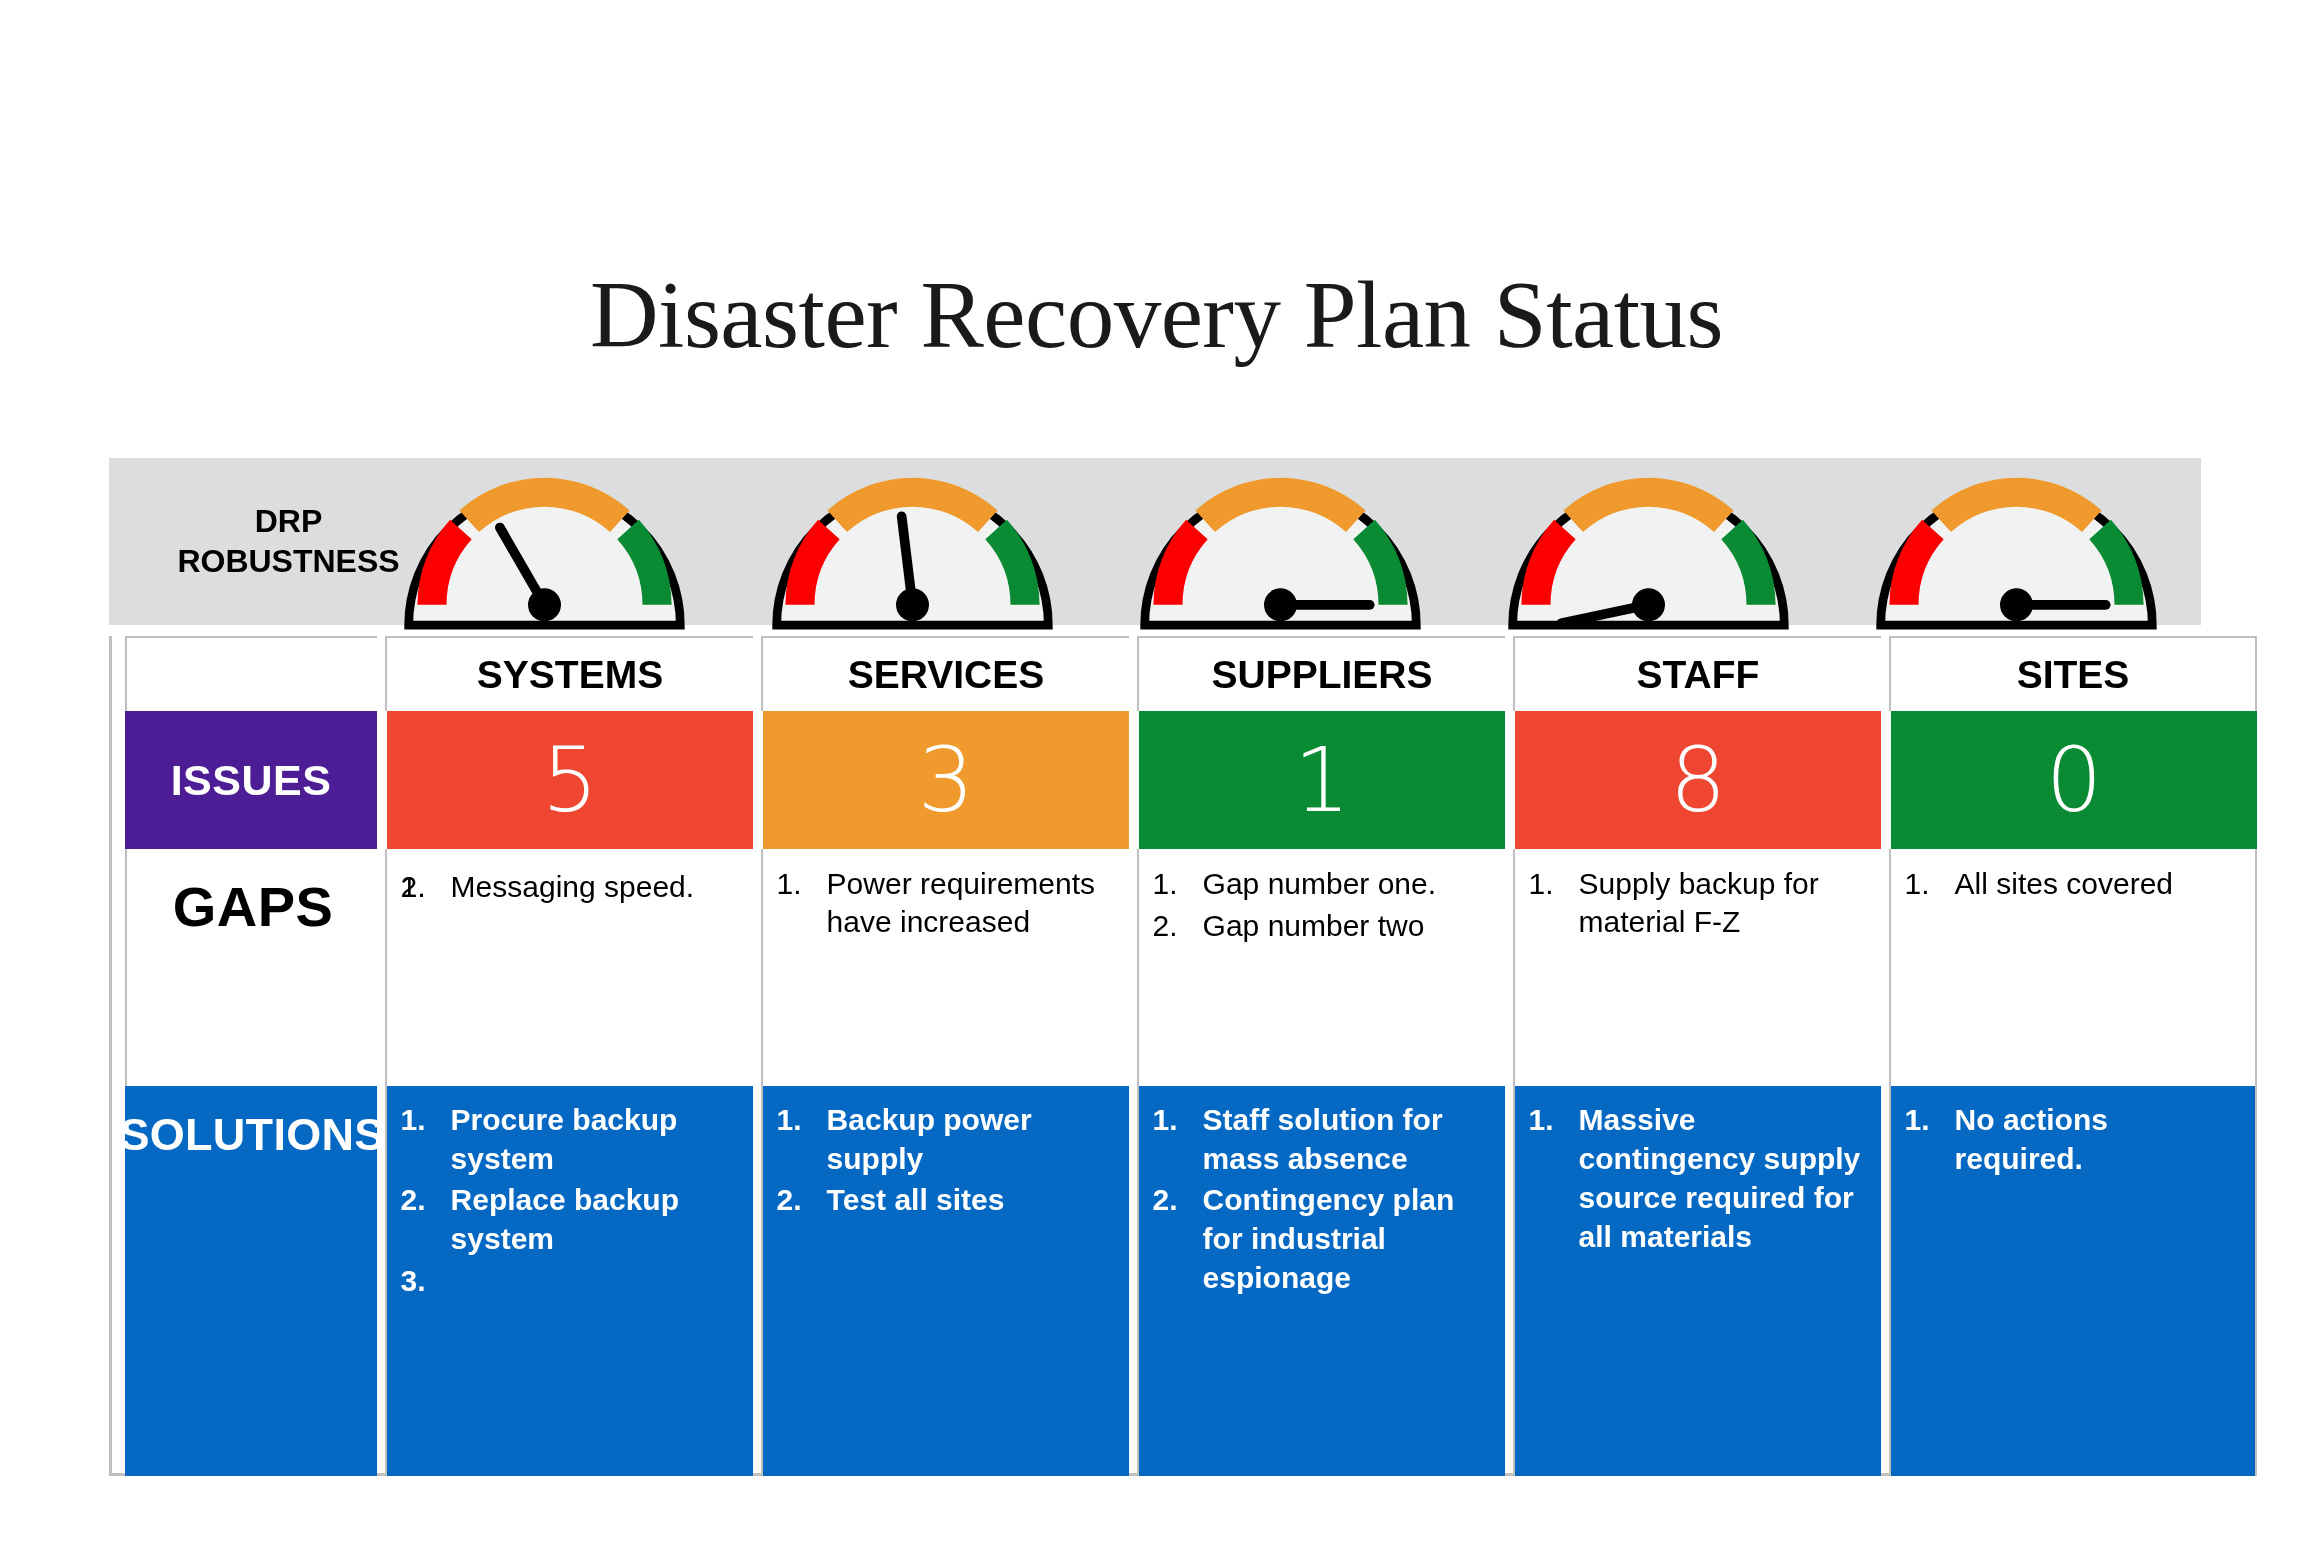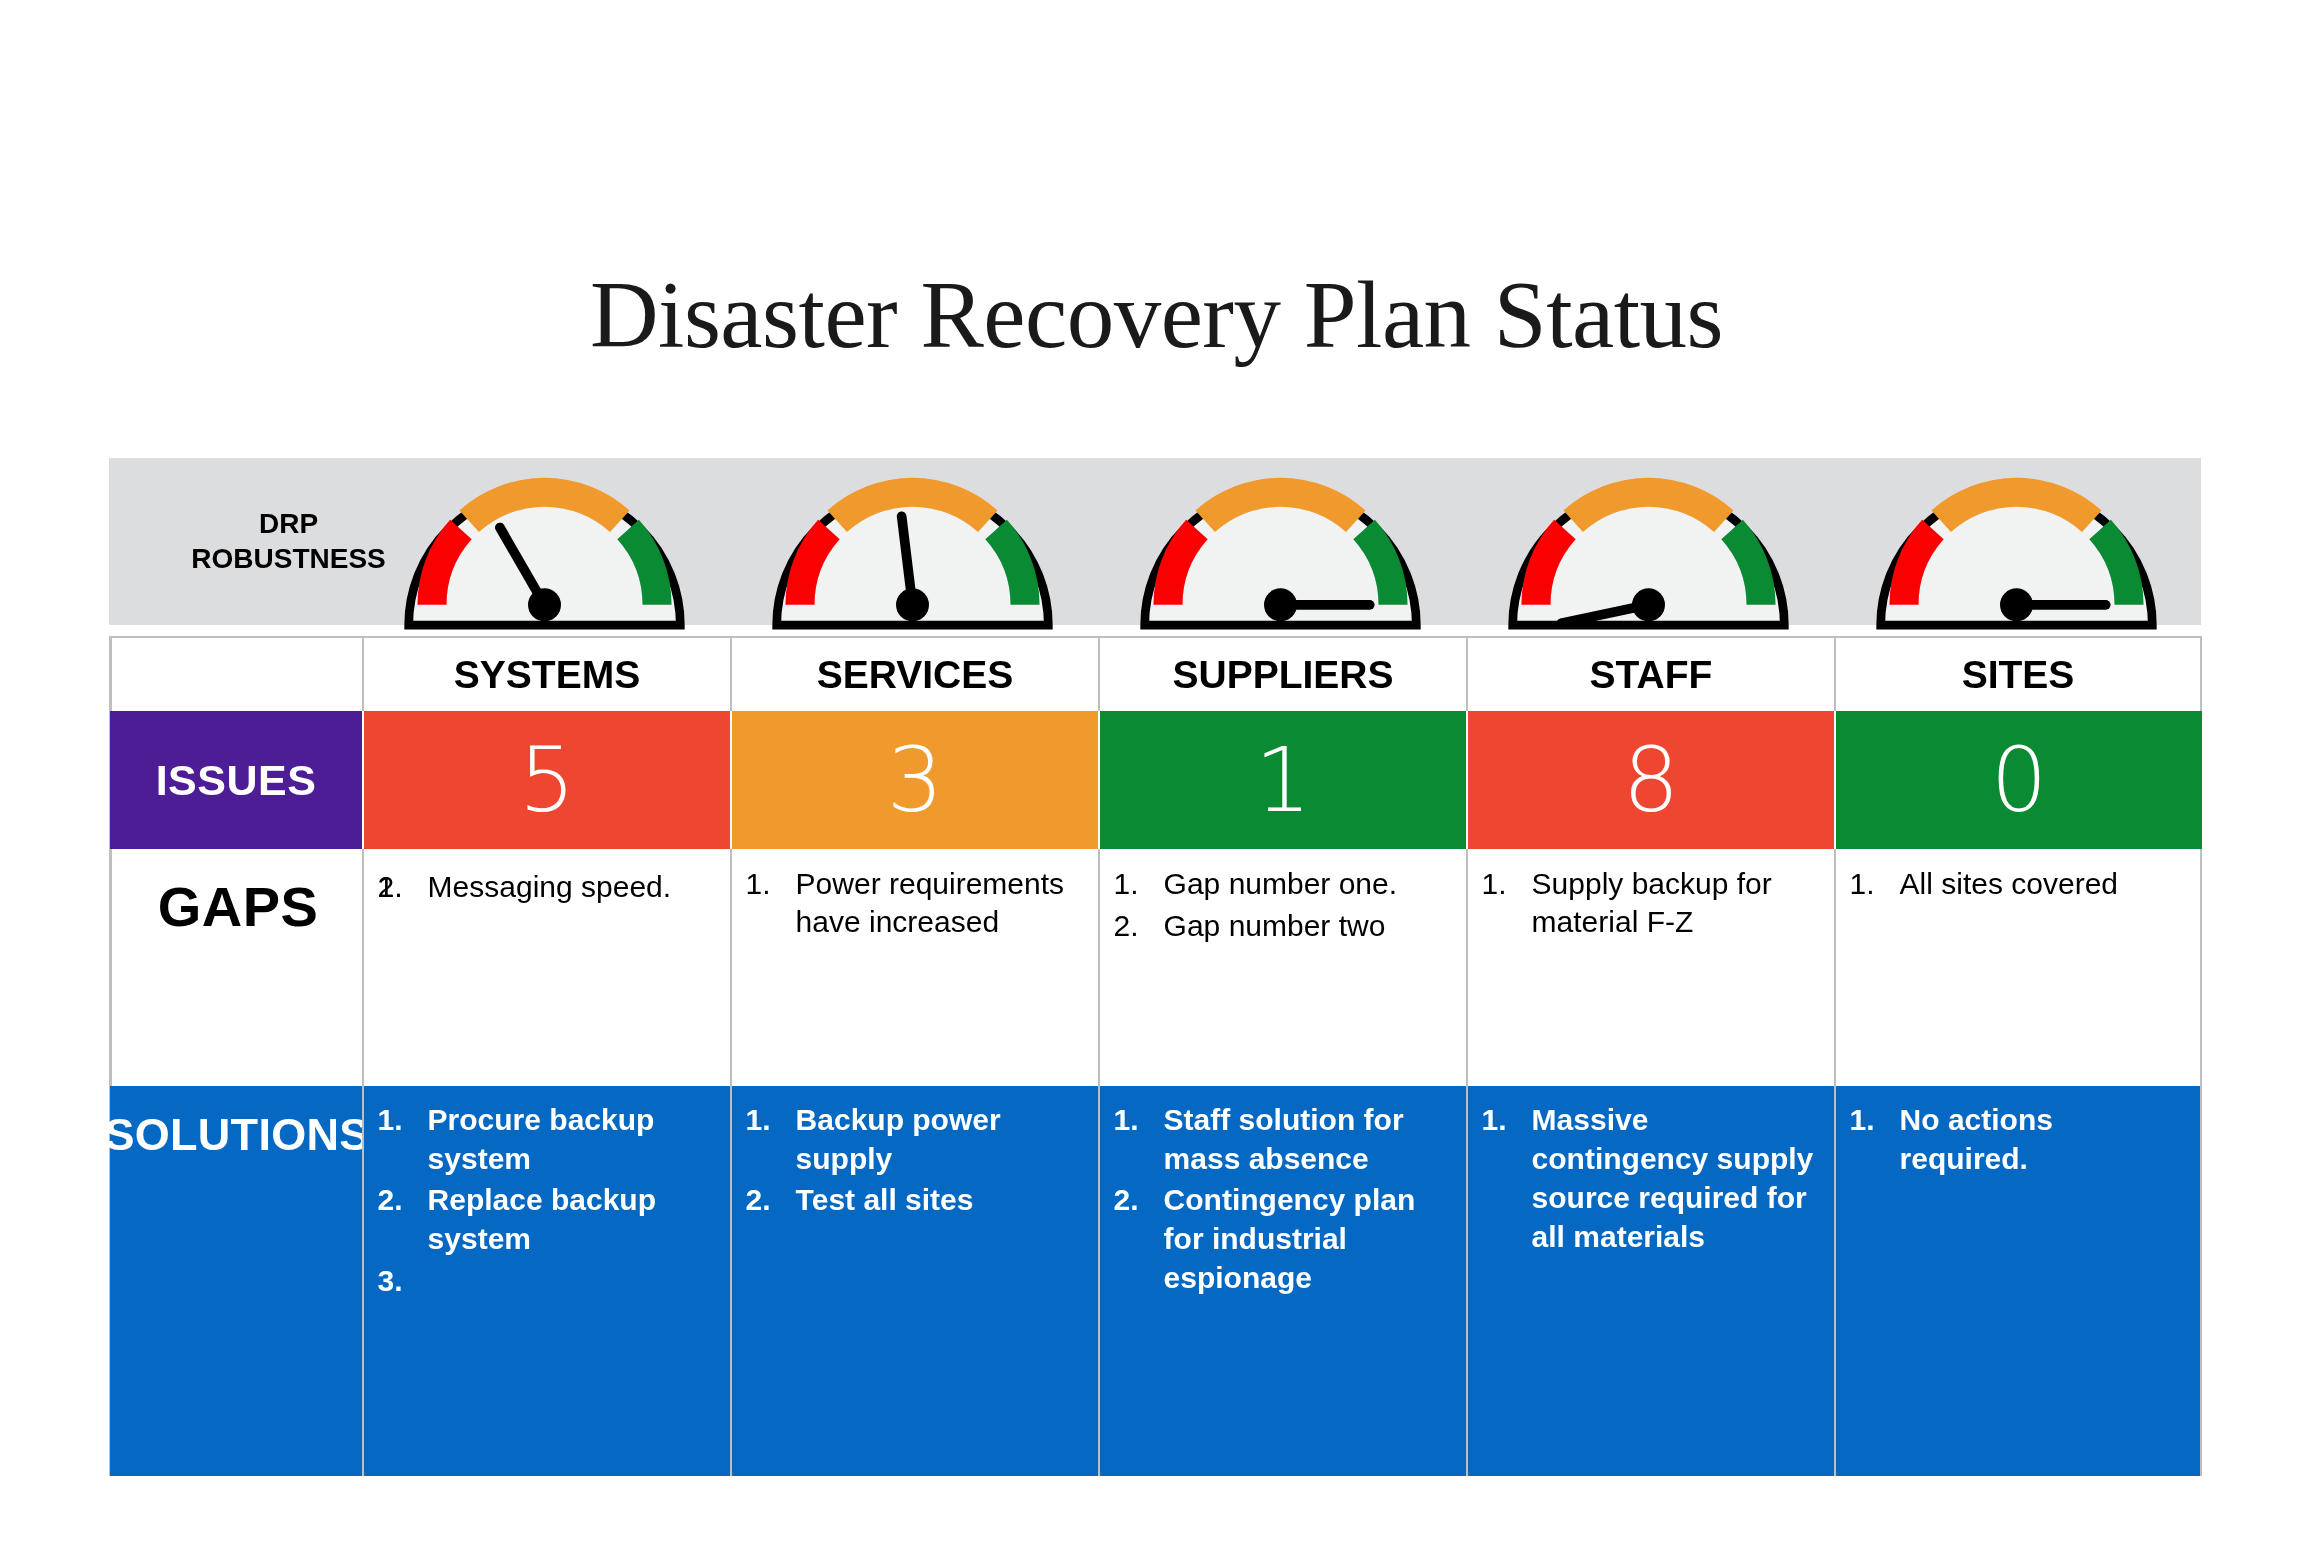--- a/index.html
+++ b/index.html
@@ -46,21 +46,21 @@
   .drp-label {
     position: absolute;
     left: 109px;
     top: 458px;
     width: 359px;
     height: 167px;
     display: flex;
     flex-direction: column;
     align-items: center;
     justify-content: center;
-    font-size: 28px;
+    font-size: 32px;
     font-weight: bold;
     color: #000000;
     line-height: 1.22;
     text-align: left;
   }
 
   
   .gauge {
     position: absolute;
     top: 435px;
@@ -71,21 +71,21 @@
 
   
   .grid {
     position: absolute;
     left: 109px;
     top: 636px;
     width: 2092px;
     height: 840px;
   }
 
-  .row { position: absolute; left: 1px; width: 1664px; display: flex; }
+  .row { position: absolute; left: 16px; width: 1664px; display: flex; gap: 8px; }
   .row > .cell { position: relative; }
 
   
   .c-label { width: 252px; flex: 0 0 252px; }
   .c-col   { width: 368px; flex: 0 0 368px; }
 
   
   .row-header { top: 0; height: 75px; }
   .row-header .cell {
     border-left: 2.9px solid #bfbfbf;

